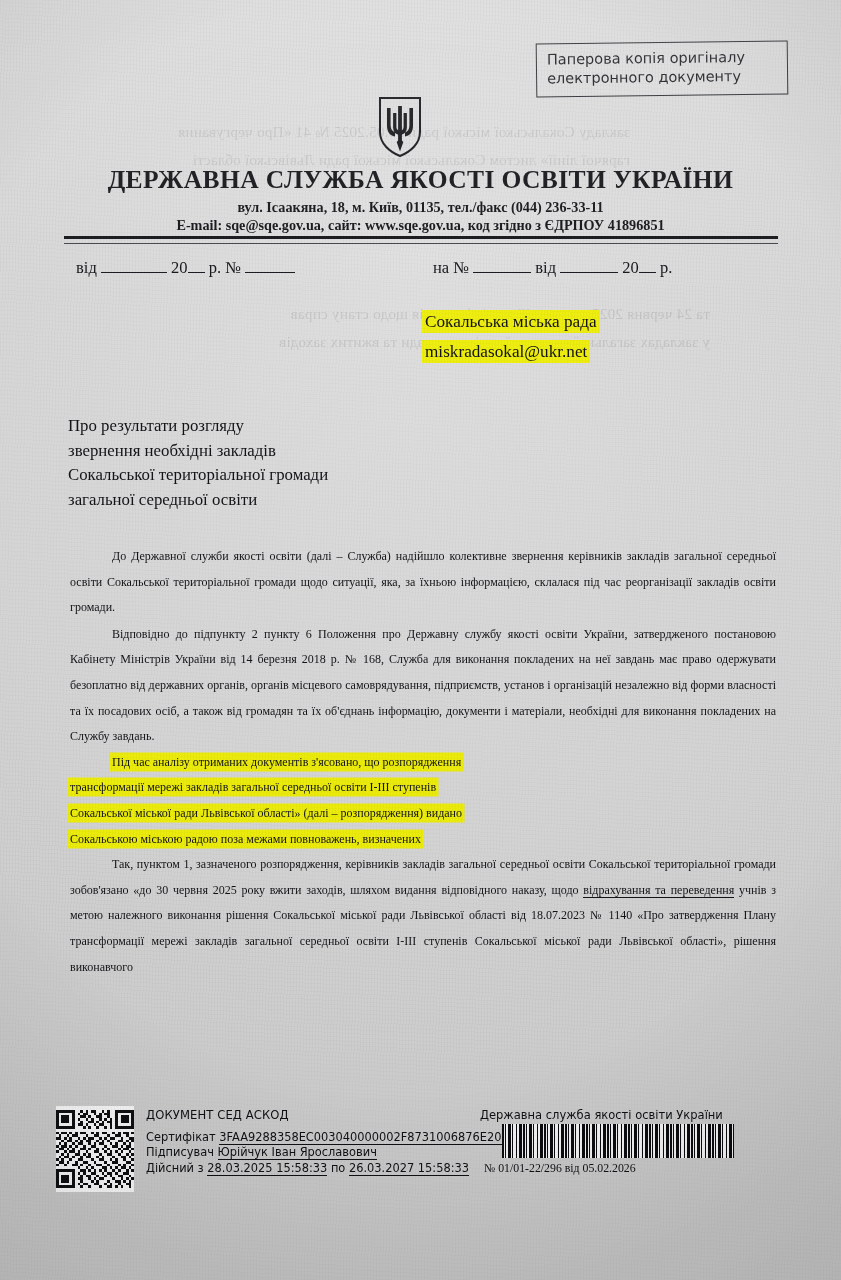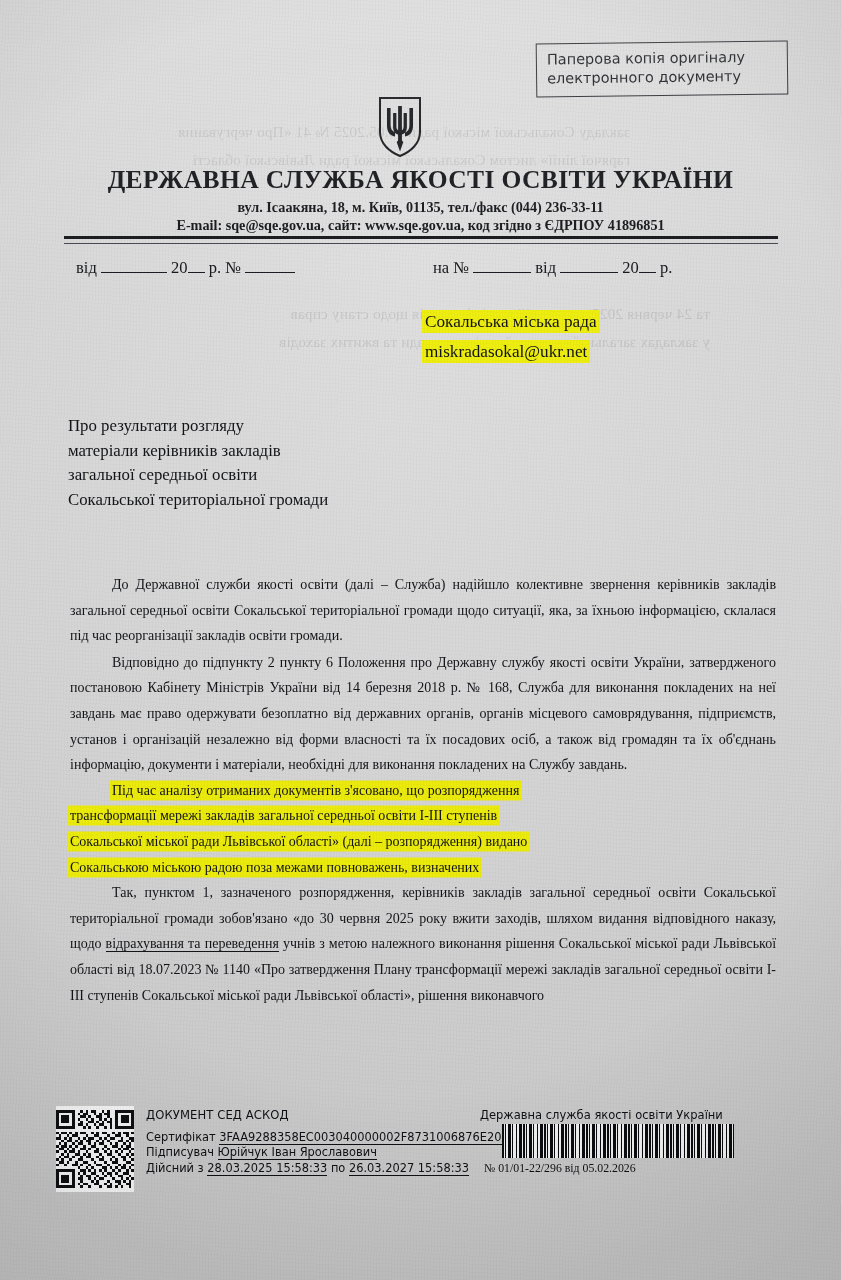--- a/index.html
+++ b/index.html
@@ -116,22 +116,22 @@
   }
 
   
   .subject {
     position: absolute; left: 68px; top: 414px; width: 330px;
     font-size: 16.8px; line-height: 24.5px;
   }
 
   
   .body {
-    position: absolute; left: 70px; top: 572px; width: 706px;
-    font-size: 14px;
+    position: absolute; left: 70px; top: 544px; width: 706px;
+    font-size: 12px;
     line-height: 25.6px;
     text-align: justify;
     text-justify: inter-word;
   }
   .body p { margin: 0 0 0 0; text-indent: 42px; }
   .body p + p { margin-top: 1px; }
   .p-hl { background: transparent; }
   .p-hl span.lnhl {
     background: #e9e90e;
     box-shadow: 0 0 0 2.5px #e9e90e;
@@ -233,23 +233,23 @@
       <div>
         <span class="hl">Сокальська міська рада</span>
       </div>
       <div>
         <span class="hl">miskradasokal@ukr.net</span>
       </div>
     </div>
 
     <div class="subject">
       <div>Про результати розгляду</div>
-      <div>матеріали керівників закладів</div>
+      <div>звернення необхідні закладів</div>
+      <div>Сокальської територіальної громади</div>
       <div>загальної середньої освіти</div>
-      <div>Сокальської територіальної громади</div>
     </div>
 
     <div class="body">
 
       <p>До Державної служби якості освіти (далі – Служба) надійшло колективне звернення керівників закладів загальної середньої освіти Сокальської територіальної громади щодо ситуації, яка, за їхньою інформацією, склалася під час реорганізації закладів освіти громади.</p>
 
       <p>Відповідно до підпункту 2 пункту 6 Положення про Державну службу якості освіти України, затвердженого постановою Кабінету Міністрів України від 14 березня 2018 р. № 168, Служба для виконання покладених на неї завдань має право одержувати безоплатно від державних органів, органів місцевого самоврядування, підприємств, установ і організацій незалежно від форми власності та їх посадових осіб, а також від громадян та їх об'єднань інформацію, документи і матеріали, необхідні для виконання покладених на Службу завдань.</p>
 
       <div class="p-hl">
         <div style="text-indent:42px;"><span class="lnhl">Під час аналізу отриманих документів з'ясовано, що розпорядження</span></div>

